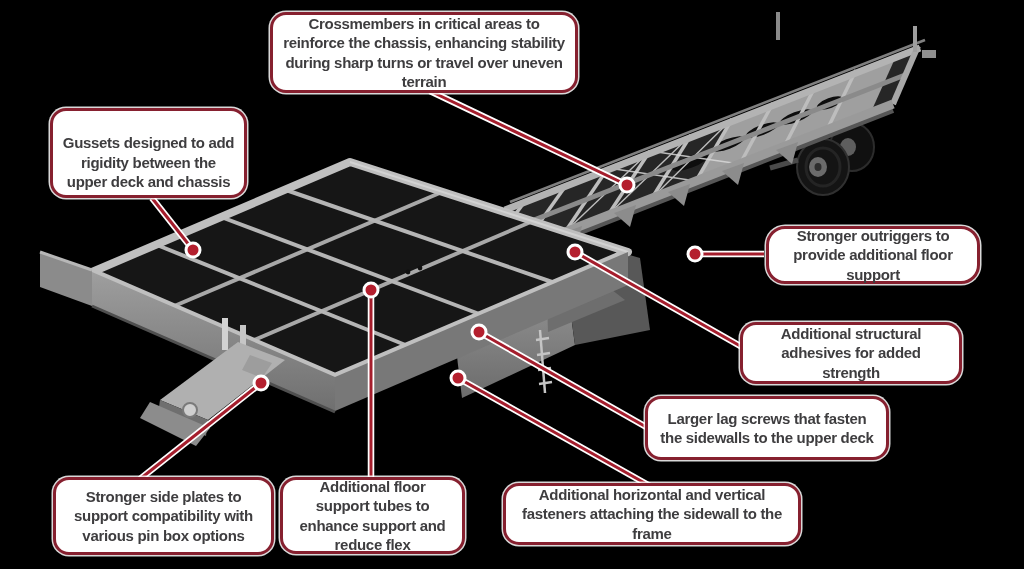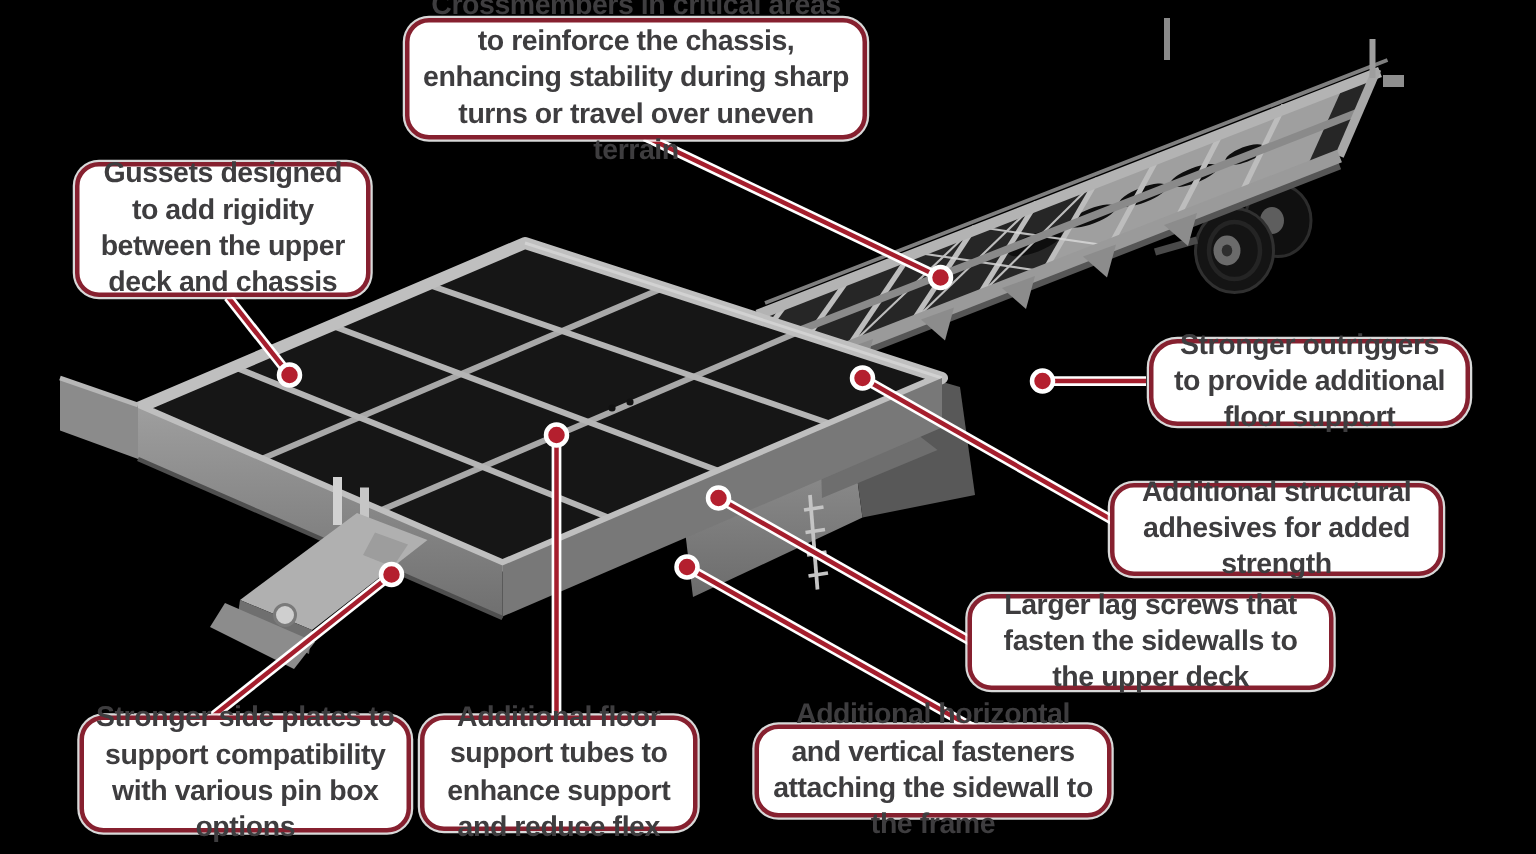--- a/index.html
+++ b/index.html
@@ -5,21 +5,21 @@
   html,body{margin:0;padding:0;background:#000;}
   #stage{
     position:relative;width:1024px;height:569px;overflow:hidden;
     background:#000;font-family:"Liberation Sans",sans-serif;
   }
   #chassis-svg{position:absolute;left:0;top:0;width:1024px;height:569px;}
   .callout{
     position:absolute;display:flex;align-items:center;justify-content:center;
     background:#fff;border:3px solid #86202f;border-radius:16px;
     box-shadow:0 0 0 1.5px rgba(255,255,255,0.85);
-    color:#3e3d3f;font-size:19px;font-weight:600;line-height:1.28;
+    color:#3e3d3f;font-size:15px;font-weight:600;line-height:1.28;
     letter-spacing:-0.3px;text-align:center;padding:4px 8px;box-sizing:border-box;
   }
   .callout span{display:block;}
 </style>
 </head>
 <body>
 
 <div id="stage">
 
   <svg id="chassis-svg" viewBox="0 0 1024 569">
@@ -179,37 +179,37 @@
         <circle cx="371" cy="290" r="7"></circle>
         <circle cx="261" cy="383" r="7"></circle>
       </g>
     </g>
   </svg>
 
   <div class="callout" style="left:270px;top:12px;width:308px;height:81px;">
     <span>Crossmembers in critical areas to reinforce the chassis, enhancing stability during sharp turns or travel over uneven terrain</span>
   </div>
 
-  <div class="callout" style="left:50px;top:108px;width:197px;height:90px;">
+  <div class="callout" style="left:50px;top:108px;width:197px;height:90px;align-items:flex-end;">
     <span>Gussets designed to add rigidity between the upper deck and chassis</span>
   </div>
 
   <div class="callout" style="left:766px;top:226px;width:214px;height:58px;border-radius:19px;">
     <span>Stronger outriggers to provide additional floor support</span>
   </div>
 
   <div class="callout" style="left:740px;top:322px;width:222px;height:62px;">
     <span>Additional structural adhesives for added strength</span>
   </div>
 
   <div class="callout" style="left:645px;top:396px;width:244px;height:64px;">
     <span>Larger lag screws that fasten the sidewalls to the upper deck</span>
   </div>
 
-  <div class="callout" style="left:503px;top:483px;width:238px;height:62px;">
+  <div class="callout" style="left:503px;top:483px;width:298px;height:62px;">
     <span>Additional horizontal and vertical fasteners attaching the sidewall to the frame</span>
   </div>
 
   <div class="callout" style="left:280px;top:477px;width:185px;height:77px;">
     <span>Additional floor support tubes to enhance support and reduce flex</span>
   </div>
 
   <div class="callout" style="left:53px;top:477px;width:221px;height:78px;">
     <span>Stronger side plates to support compatibility with various pin box options</span>
   </div>

